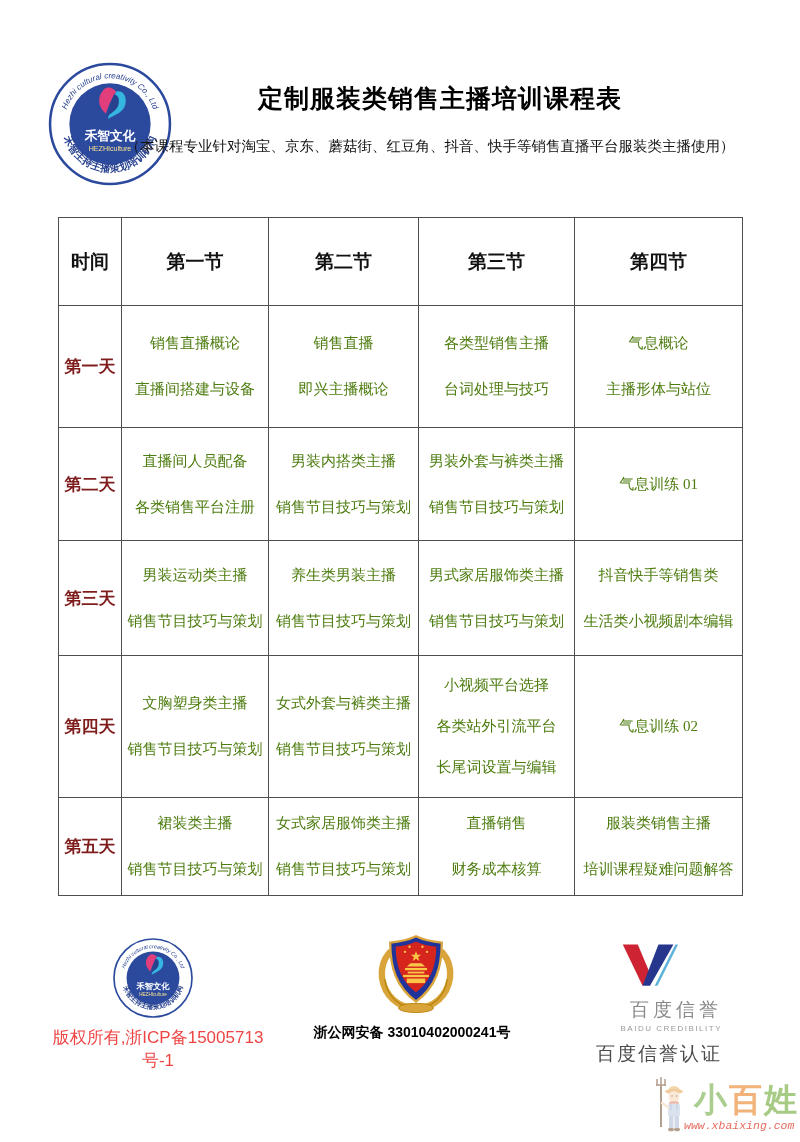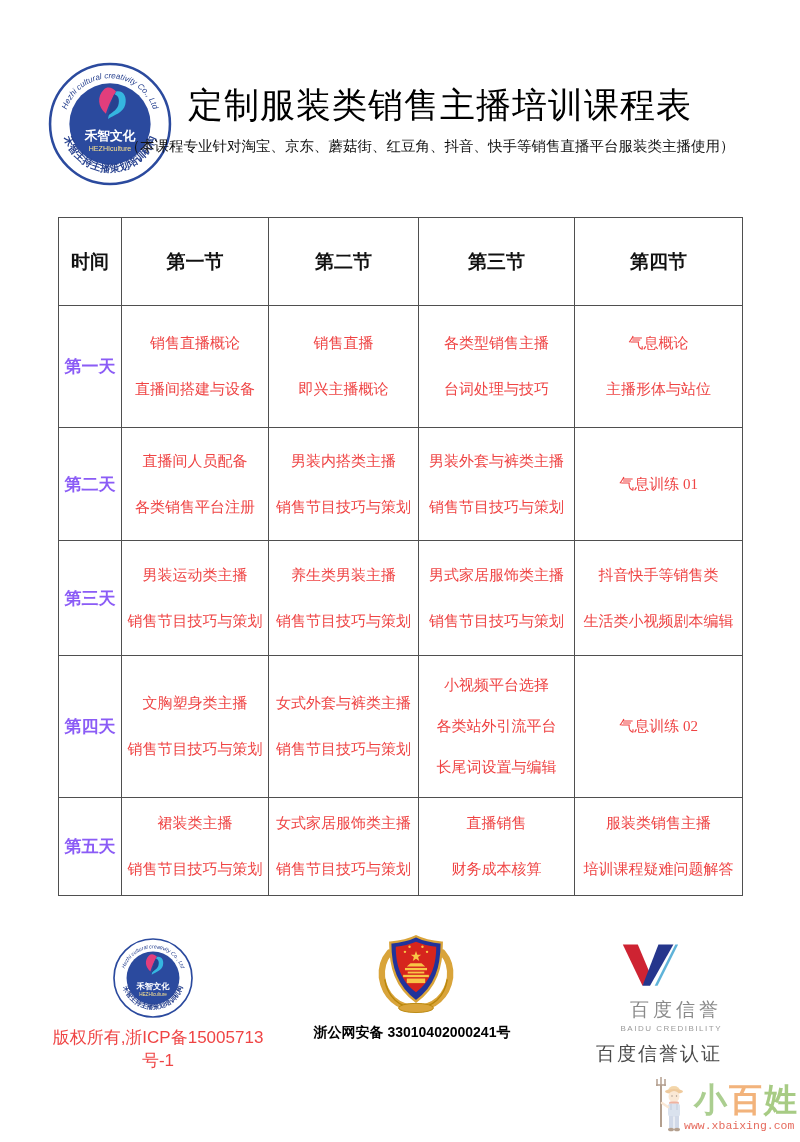--- a/index.html
+++ b/index.html
@@ -3,36 +3,36 @@
 <meta charset="utf-8">
 <style>
   html,body{margin:0;padding:0;}
   body{width:800px;height:1142px;background:#ffffff;position:relative;
        font-family:"Liberation Serif","DejaVu Serif",serif;color:#141414;}
   .page{position:absolute;inset:0;background:#fff;overflow:hidden;}
 
   
   .logo-header{position:absolute;left:47px;top:61px;width:126px;height:126px;}
   .title{position:absolute;left:140px;top:82px;width:600px;text-align:center;
-         font-size:35px;font-weight:400;color:#000;letter-spacing:1px;white-space:nowrap;}
+         font-size:25px;font-weight:700;color:#000;letter-spacing:1px;white-space:nowrap;}
   .subtitle{position:absolute;left:80px;top:137px;width:700px;text-align:center;
             font-size:14.5px;color:#111;white-space:nowrap;}
 
   
   .schedule{position:absolute;left:58px;top:217px;}
   table{border-collapse:collapse;table-layout:fixed;border:1px solid #3a3a3a;}
   td,th{border:1px solid #4f4f4f;text-align:center;vertical-align:middle;padding:0;}
   th{font-size:19px;font-weight:700;color:#111;}
   .c0{width:63px;}.c1{width:147px;}.c2{width:150px;}.c3{width:156px;}.c4{width:168px;}
   .r-head{height:88px;}.r1{height:122px;}.r2{height:113px;}
   .r3{height:115px;}.r4{height:142px;}.r5{height:98px;}
-  .day{font-size:17px;font-weight:700;color:#8b5cf6;}
+  .day{font-size:17px;font-weight:700;color:#7f1d1d;}
   .cell-flex{display:flex;flex-direction:column;align-items:center;row-gap:27px;}
   .gap-sm{row-gap:22px;}
-  .cell-line{font-size:15px;color:#ef4444;white-space:nowrap;}
+  .cell-line{font-size:15px;color:#4d7c0f;white-space:nowrap;}
 
   
   .logo-footer{position:absolute;left:112px;top:937px;width:82px;height:82px;}
   .copyright{position:absolute;left:38px;top:1026px;width:240px;text-align:center;
              font-family:"Liberation Sans",sans-serif;font-size:17px;color:#ef4444;}
   .police-badge{position:absolute;left:370px;top:930px;width:92px;height:86px;}
   .police-text{position:absolute;left:272px;top:1024px;width:280px;text-align:center;
                font-family:"Liberation Sans",sans-serif;font-size:14px;font-weight:700;color:#000;}
   .baidu{position:absolute;left:578px;top:942px;width:144px;text-align:right;
          font-family:"Liberation Sans",sans-serif;}
@@ -41,21 +41,21 @@
   .baidu-l2{font-size:8px;color:#9a9a9a;letter-spacing:1.5px;margin-top:1px;}
   .baidu-l3{font-size:19px;color:#4a4a4a;letter-spacing:2px;margin-top:8px;}
 
   
   .watermark{position:absolute;left:652px;top:1070px;width:148px;height:70px;opacity:.82;}
   .wm-cartoon{position:absolute;left:2px;top:6px;width:34px;height:60px;}
   .wm-text{position:absolute;left:42px;top:8px;font-family:"Liberation Sans",sans-serif;
            font-weight:700;font-size:33px;letter-spacing:2px;white-space:nowrap;}
   .wm-c1{color:#99c478;}.wm-c2{color:#f0a35f;}.wm-c3{color:#94c06a;}
   .wm-url{position:absolute;left:32px;top:49px;font-family:"Liberation Mono","DejaVu Sans Mono",monospace;
-          font-size:11.5px;color:#e04a3a;white-space:nowrap;}
+          font-size:11.5px;color:#e04a3a;white-space:nowrap;font-style:italic;}
 
   svg text{font-family:"Liberation Sans",sans-serif;}
 </style>
 </head>
 <body>
 
 <div class="page">
 
   <svg class="logo-header" viewBox="0 0 124 124">
     <circle cx="62" cy="62" r="59" fill="#ffffff" stroke="#2b4a9e" stroke-width="2.5"></circle>

